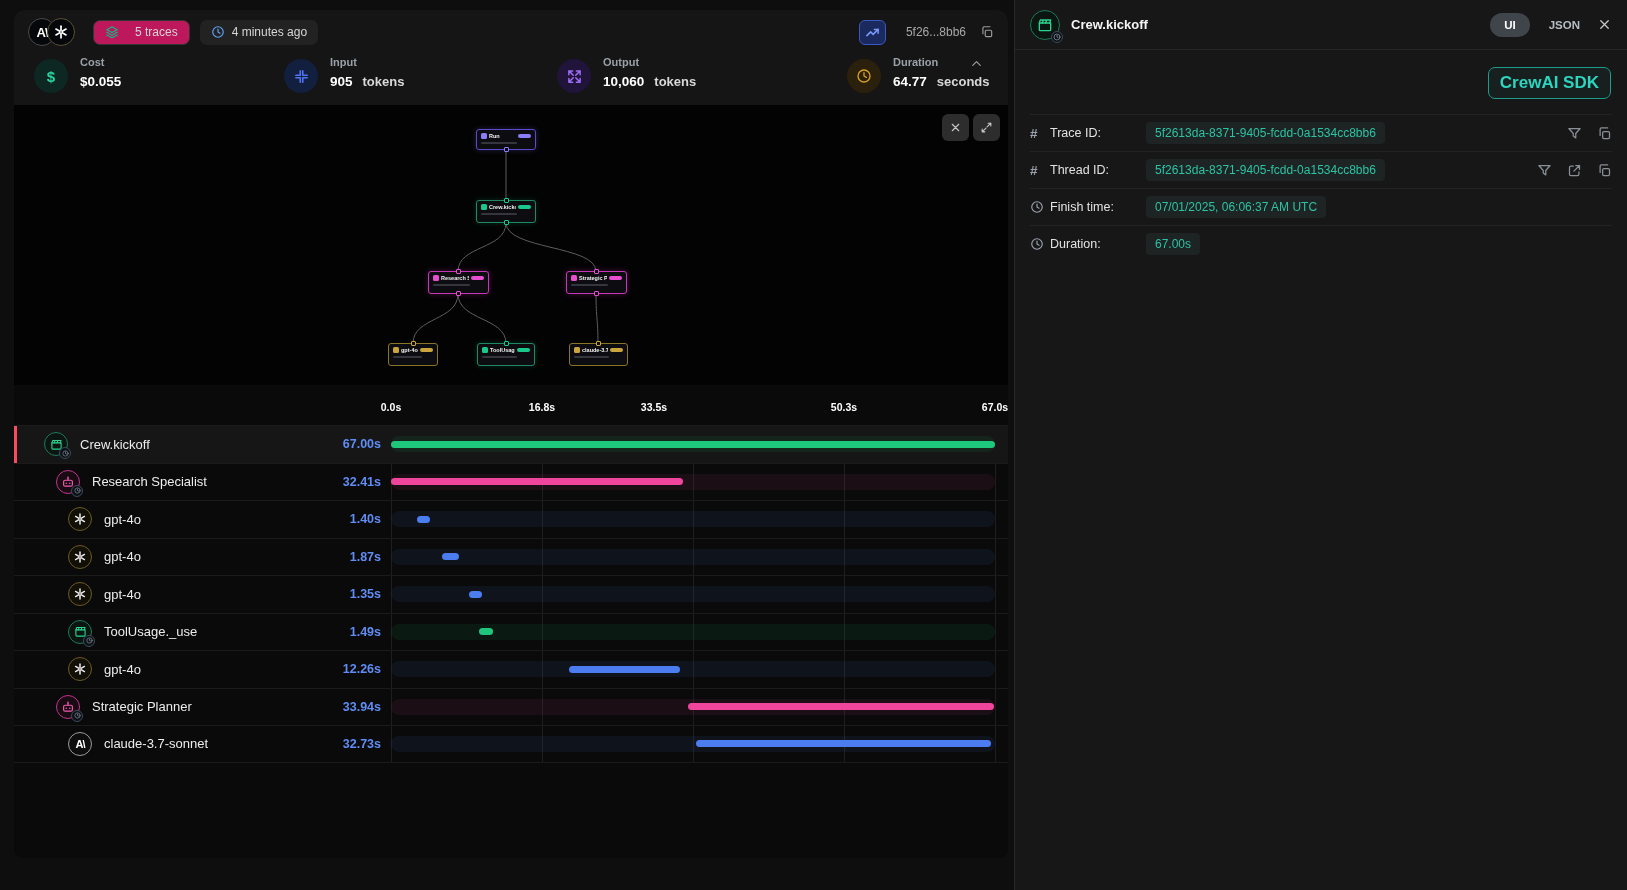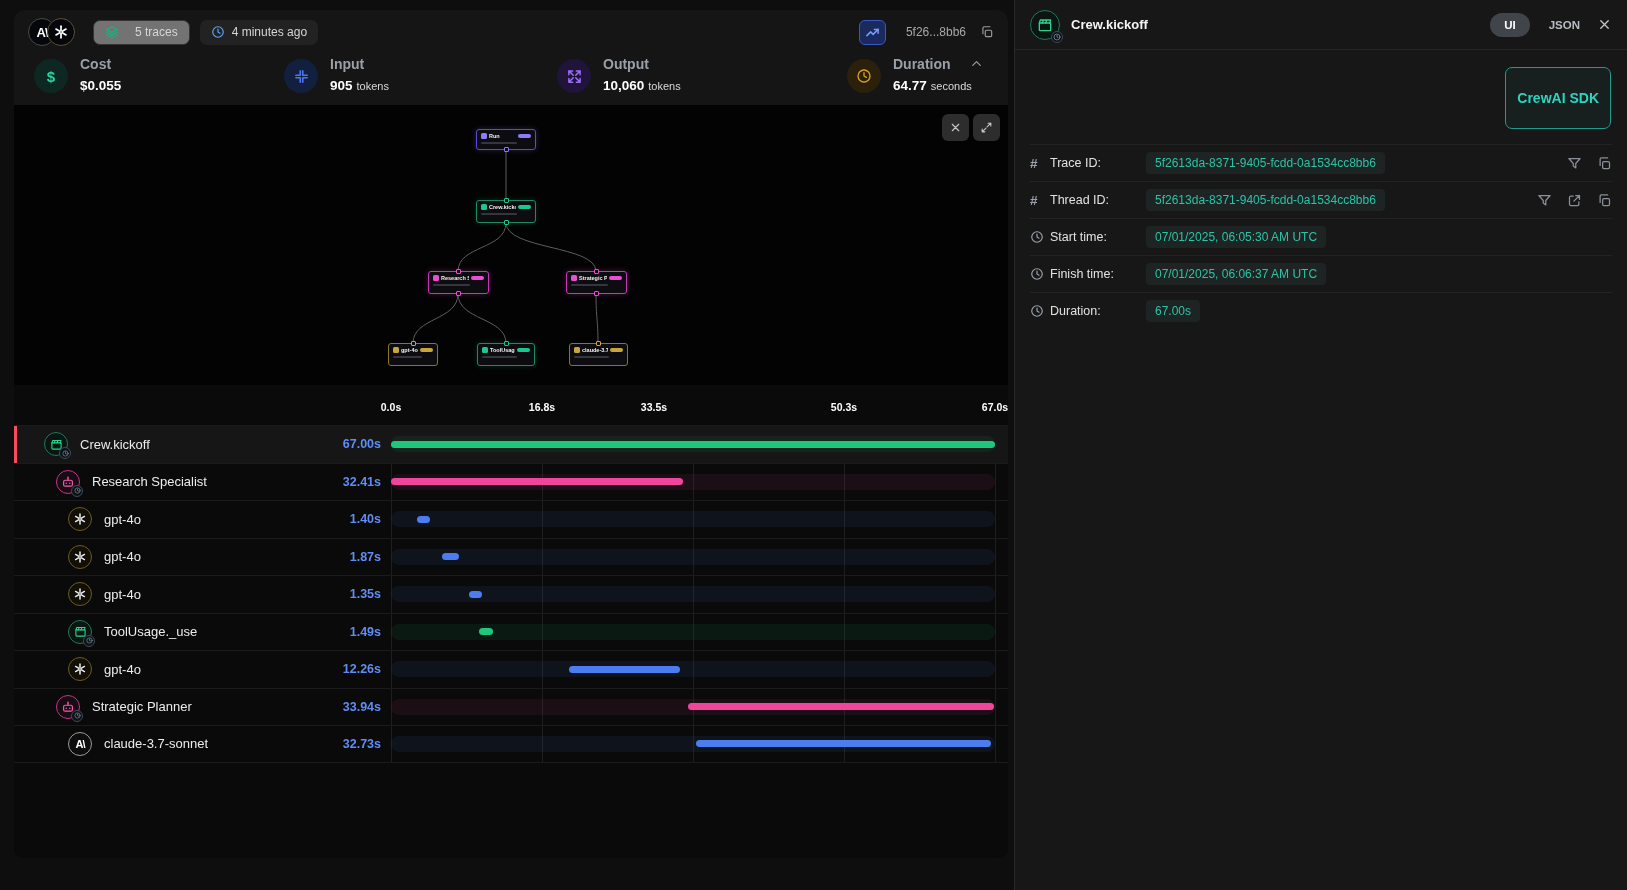--- a/index.html
+++ b/index.html
@@ -15,40 +15,40 @@
   
   .header-strip { position:relative; height:95px; background:#151515; }
   .header-top { position:relative; height:44px; display:flex; align-items:center; padding:0 14px; gap:10px; }
   .avatars { display:flex; align-items:center; margin-right:8px; }
   .avatar { width:28px; height:28px; border-radius:50%; background:#05070a; border:1px solid #4a4a4a;
     display:flex; align-items:center; justify-content:center; color:#fff; position:relative; }
   .avatar + .avatar { margin-left:-9px; border-color:#5b5136; }
   .a-glyph { font-size:13px; font-weight:700; letter-spacing:-1px; }
   .badge { display:inline-flex; align-items:center; gap:7px; height:25px; padding:0 11px;
     border-radius:7px; font-size:12px; color:#d6d6d6; }
-  .badge.outline { border:1px solid #343434; background:#737373;gap:16px; }
+  .badge.outline { border:1px solid #343434; background:#be185d;gap:16px; }
   .badge.fill { background:#222222; }
   .hdr-spacer { flex:1; }
   .trend-btn { width:27px; height:25px; border-radius:6px; background:#1a2a5e; border:1px solid #3a57c4;
     display:flex; align-items:center; justify-content:center; color:#7b9af8; cursor:pointer; }
   .trace-short { font-size:12px; color:#a8a8a8; margin:0 4px 0 10px; }
   .icon-btn { background:none; border:none; color:#9a9a9a; display:flex; align-items:center; cursor:pointer; }
 
   
   .stats { position:relative; height:51px; }
   .stat { position:absolute; top:2px; display:flex; gap:12px; align-items:flex-start; }
   .stat-icon { width:34px; height:34px; border-radius:50%; display:flex; align-items:center;
     justify-content:center; margin-top:3px; }
   .stat-icon.teal  { background:#0d2822; color:#2dd4a0; }
   .stat-icon.blue  { background:#131f3e; color:#4f74f3; }
   .stat-icon.purple{ background:#20143a; color:#9b6cf5; }
   .stat-icon.amber { background:#2a200c; color:#d9a01e; }
-  .stat-label { font-size:14px; font-weight:700; color:#9aa0a8; margin-bottom:4px; }
+  .stat-label { font-size:11px; font-weight:700; color:#9aa0a8; margin-bottom:4px; }
   .stat-value { font-size:13.5px; font-weight:700; color:#fff; }
-  .stat-unit  { font-size:11px; font-weight:400; color:#d9d9d9; margin-left:4px; }
+  .stat-unit  { font-size:13px; font-weight:700; color:#d9d9d9; margin-left:10px; }
   .collapse-chevron { position:absolute; right:24px; top:2px; color:#9a9a9a; }
 
   
   .graph { position:relative; height:280px; background:#030303; }
   .edges { position:absolute; left:0; top:0; width:994px; height:280px; }
   .g-node { position:absolute; border-radius:3px; border:1px solid; padding:3px 4px 2px;
     background:#0c0c11; cursor:pointer; }
   .g-head { display:flex; align-items:center; gap:2px; }
   .g-ico { width:6px; height:6px; border-radius:1.5px; flex:none; }
   .g-name { font-size:5.5px; font-weight:700; color:#f2f2f2; white-space:nowrap; overflow:hidden; flex:1; }
@@ -98,21 +98,21 @@
     border-left:1px solid #2a2a2a; }
   .r-header { height:50px; display:flex; align-items:center; gap:11px; padding:0 15px;
     border-bottom:1px solid #262626; }
   .r-title { font-size:13px; font-weight:700; color:#f5f5f5; }
   .tab-ui { background:#40444b; color:#fff; border:none; border-radius:14px; padding:6px 14px;
     font-size:11.5px; font-weight:700; cursor:pointer; }
   .tab-json { background:none; border:none; color:#b9bdc3; font-size:11.5px; font-weight:600;
     margin:0 6px 0 8px; cursor:pointer; }
   .sdk-row { display:flex; justify-content:flex-end; padding:17px 16px 15px; }
   .sdk-badge { color:#2dd4bf; border:1px solid #1d9b8c; background:rgba(29,155,140,.07);
-    font-size:14px; font-weight:700; padding:22px 11px; border-radius:7px; }
+    font-size:17px; font-weight:700; padding:5px 11px; border-radius:7px; }
   .d-row { display:flex; align-items:center; min-height:37px; margin:0 15px;
     border-top:1px solid #232323; gap:0; }
   .d-icon { width:20px; color:#9ca3af; display:flex; align-items:center; flex:none; }
   .d-hash { font-size:13.5px; font-weight:700; }
   .d-label { font-size:12.5px; color:#e2e2e2; width:96px; flex:none; }
   .d-value { background:#1d2423; color:#2cc3a5; font-size:12px; padding:4px 9px;
     border-radius:4px; cursor:default; }
   .d-actions { margin-left:auto; display:flex; gap:15px; color:#8b9098; align-items:center; }
   .attr-row { display:flex; align-items:center; gap:10px; margin:0 15px; height:37px;
     border-top:1px solid #232323; border-bottom:1px solid #232323; cursor:pointer; }
@@ -615,29 +615,20 @@
             </svg>
           </span>
         <span style="display:flex">
             <svg class="ic" width="15" height="15">
               <use href="#i-copy"></use>
             </svg>
           </span>
       </span>
     </div>
 
-    <div class="d-row">
-      <span class="d-icon">
-          <svg class="ic" width="14" height="14">
-            <use href="#i-clock"></use>
-          </svg>
-        </span>
-      <span class="d-label">Start time:</span>
-      <span class="d-value">07/01/2025, 06:05:30 AM UTC</span>
-    </div>
 
     <div class="d-row">
       <span class="d-icon">
           <svg class="ic" width="14" height="14">
             <use href="#i-clock"></use>
           </svg>
         </span>
       <span class="d-label">Finish time:</span>
       <span class="d-value">07/01/2025, 06:06:37 AM UTC</span>
     </div>

